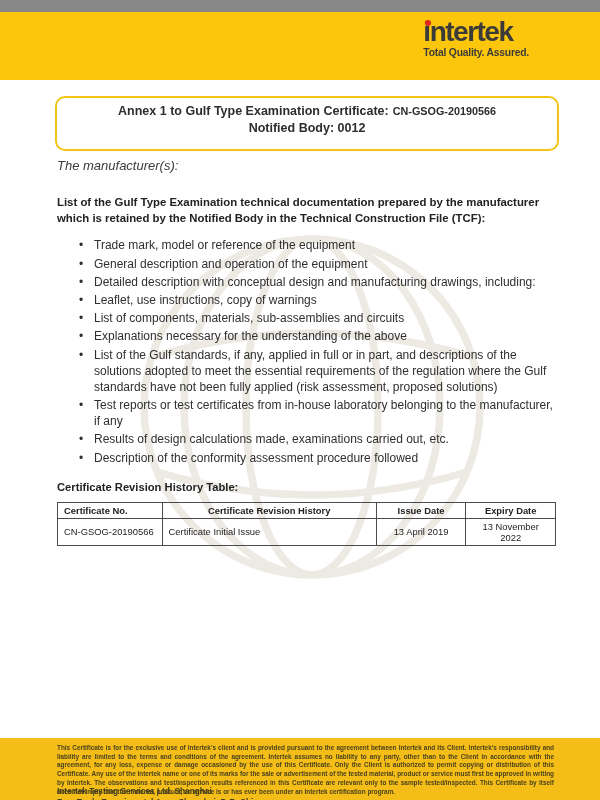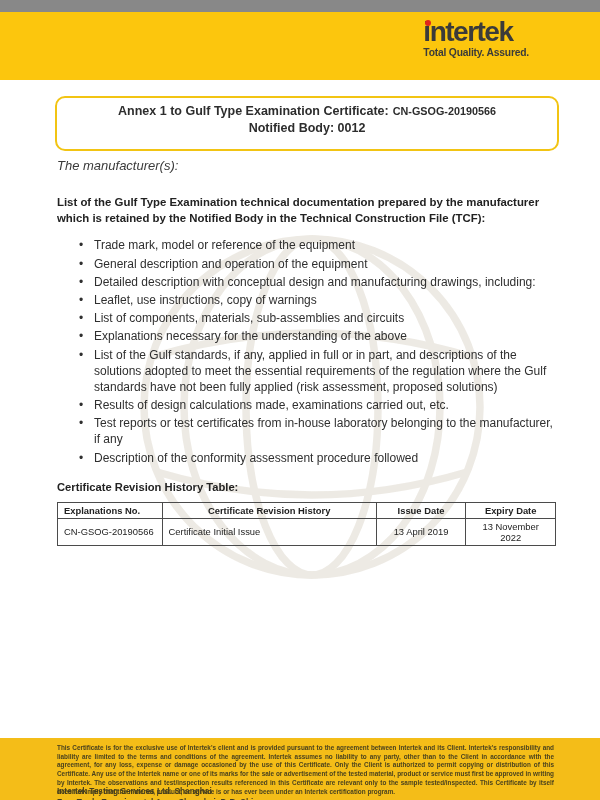--- a/index.html
+++ b/index.html
@@ -100,37 +100,37 @@
     <div class="tcf-heading">List of the Gulf Type Examination technical documentation prepared by the manufacturer which is retained by the Notified Body in the Technical Construction File (TCF):</div>
 
     <ul class="blist tcf-list">
       <li>Trade mark, model or reference of the equipment</li>
       <li>General description and operation of the equipment</li>
       <li>Detailed description with conceptual design and manufacturing drawings, including:</li>
       <li>Leaflet, use instructions, copy of warnings</li>
       <li>List of components, materials, sub-assemblies and circuits</li>
       <li>Explanations necessary for the understanding of the above</li>
       <li>List of the Gulf standards, if any, applied in full or in part, and descriptions of the solutions adopted to meet the essential requirements of the regulation where the Gulf standards have not been fully applied (risk assessment, proposed solutions)</li>
+      <li>Test reports or test certificates from in-house laboratory belonging to the manufacturer, if any</li>
       <li>Results of design calculations made, examinations carried out, etc.</li>
-      <li>Test reports or test certificates from in-house laboratory belonging to the manufacturer, if any</li>
       <li>Description of the conformity assessment procedure followed</li>
     </ul>
 
     <div class="table-heading">Certificate Revision History Table:</div>
 
     <table class="rev">
       <colgroup>
         <col style="width:21%">
           <col style="width:43%">
           <col style="width:18%">
           <col style="width:18%">
       </colgroup>
       <thead>
         <tr>
-          <th>Explanations No.</th>
+          <th>Certificate No.</th>
           <th>Certificate Revision History</th>
           <th>Issue Date</th>
           <th>Expiry Date</th>
         </tr>
       </thead>
       <tbody>
         <tr>
           <td>CN-GSOG-20190566</td>
           <td>Certificate Initial Issue</td>
           <td class="ctr">13 April 2019</td>

